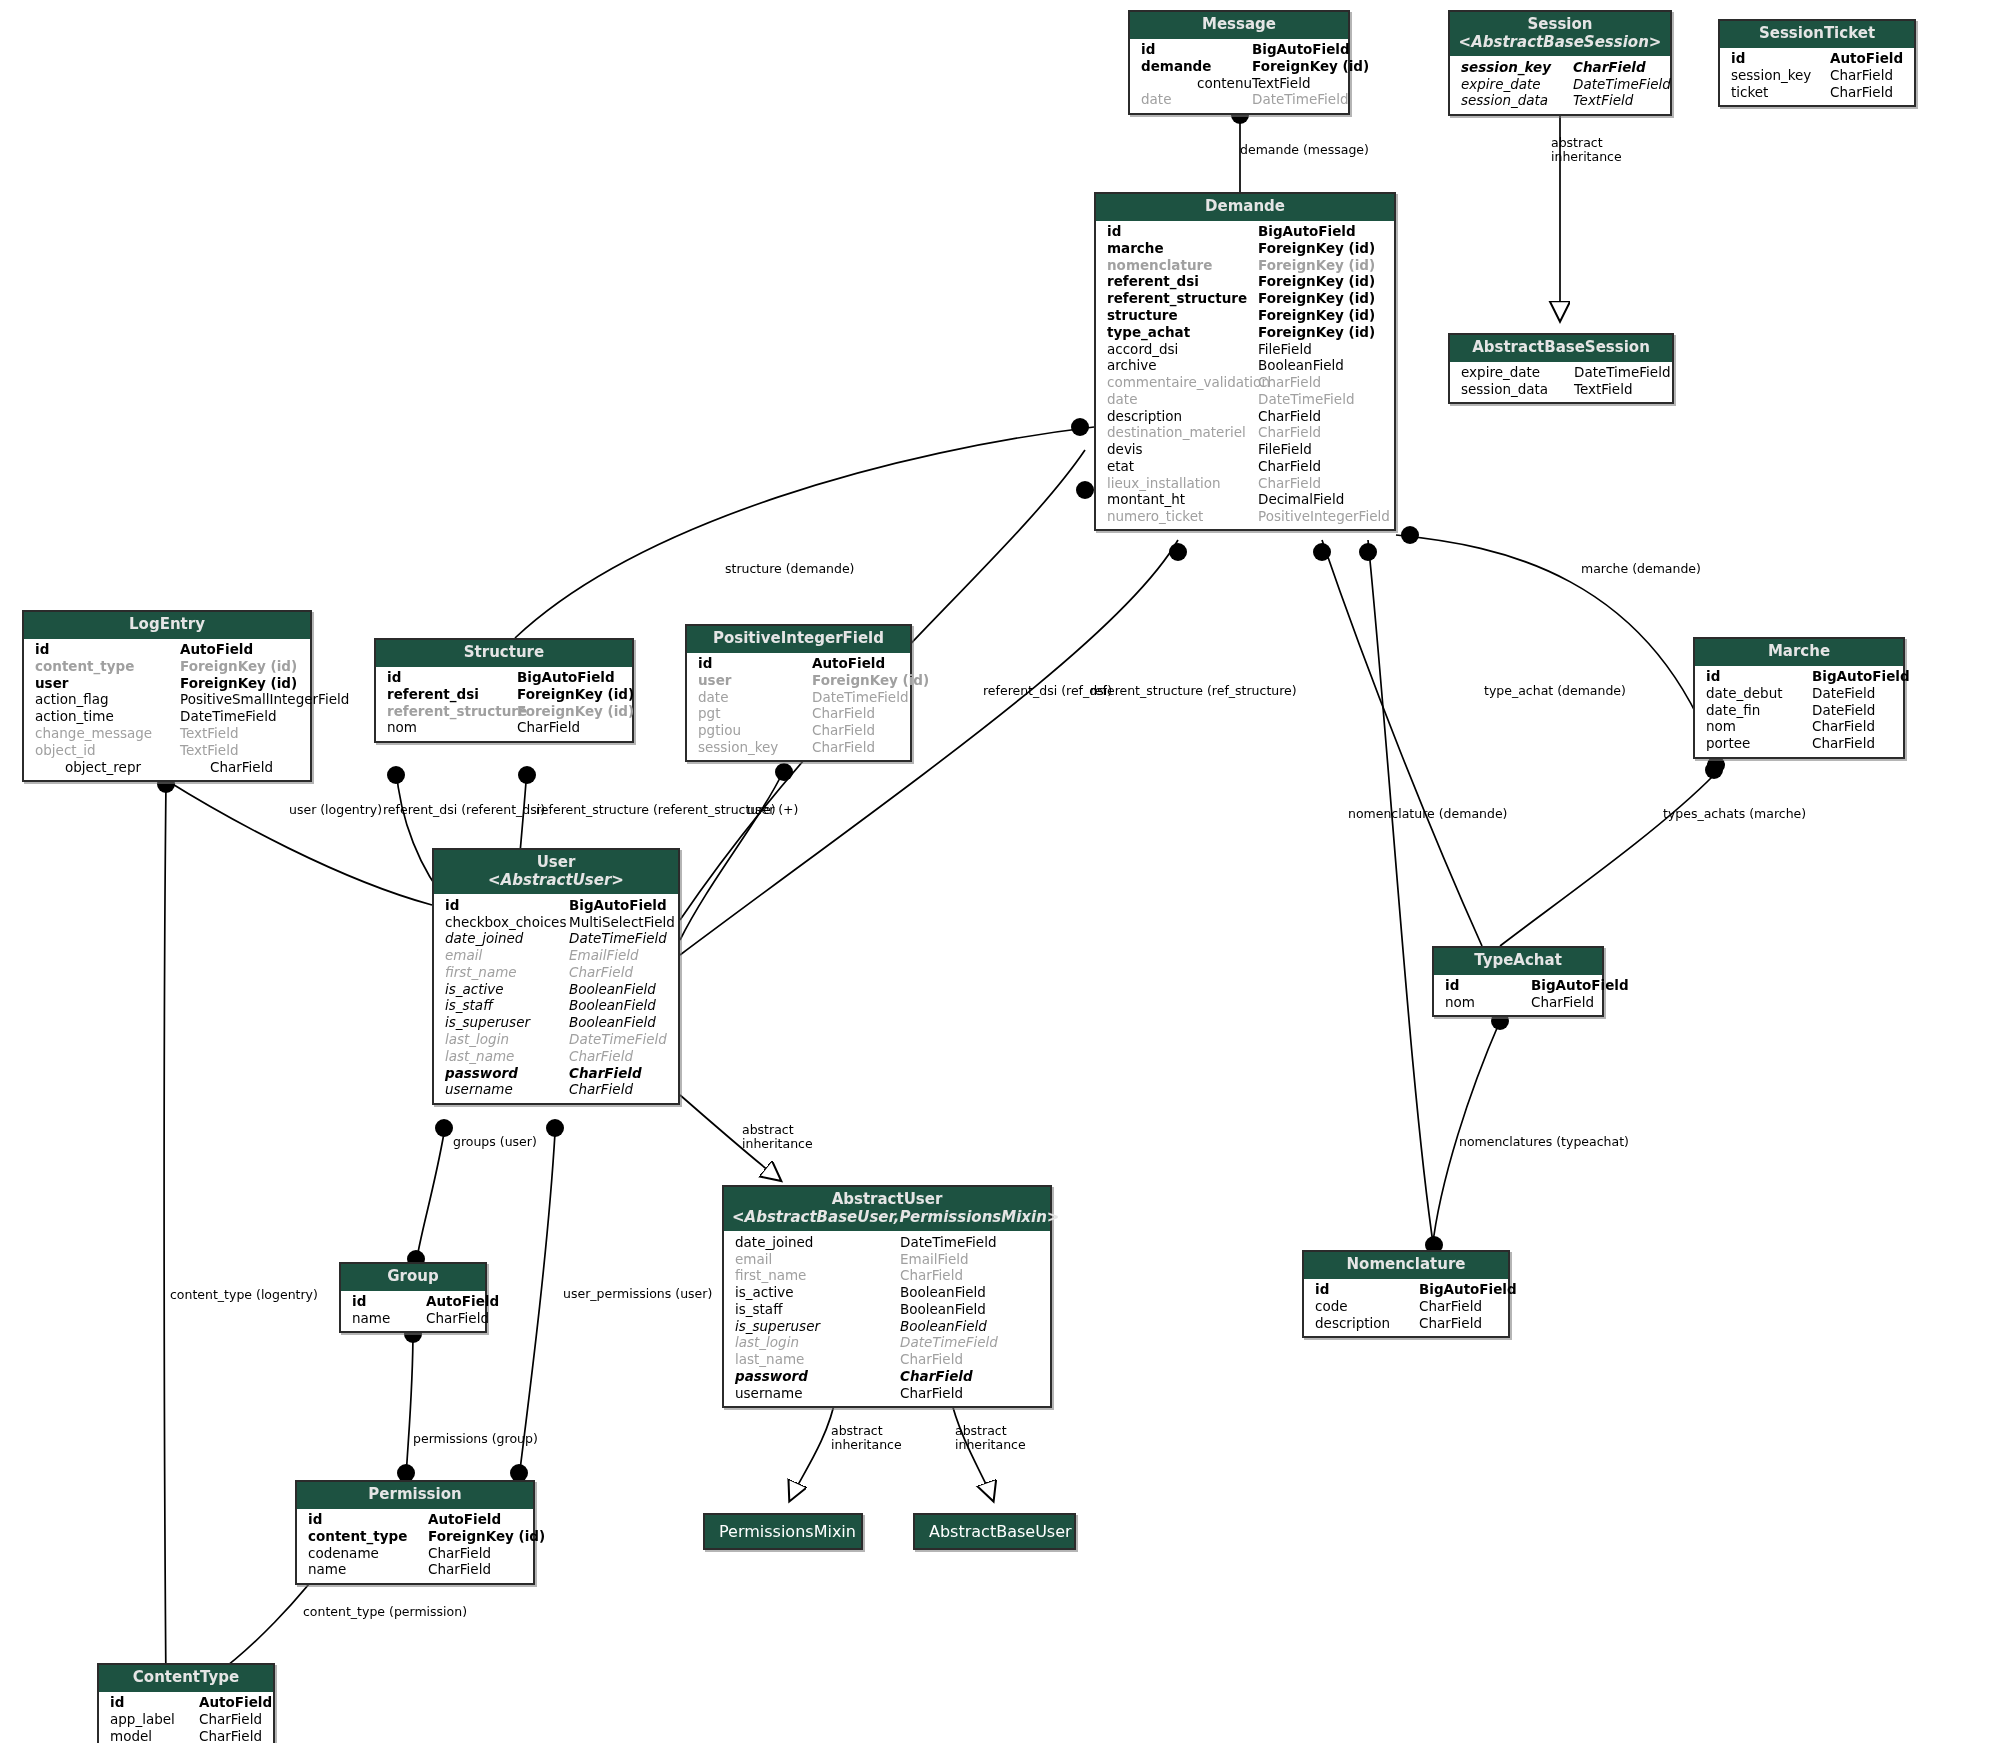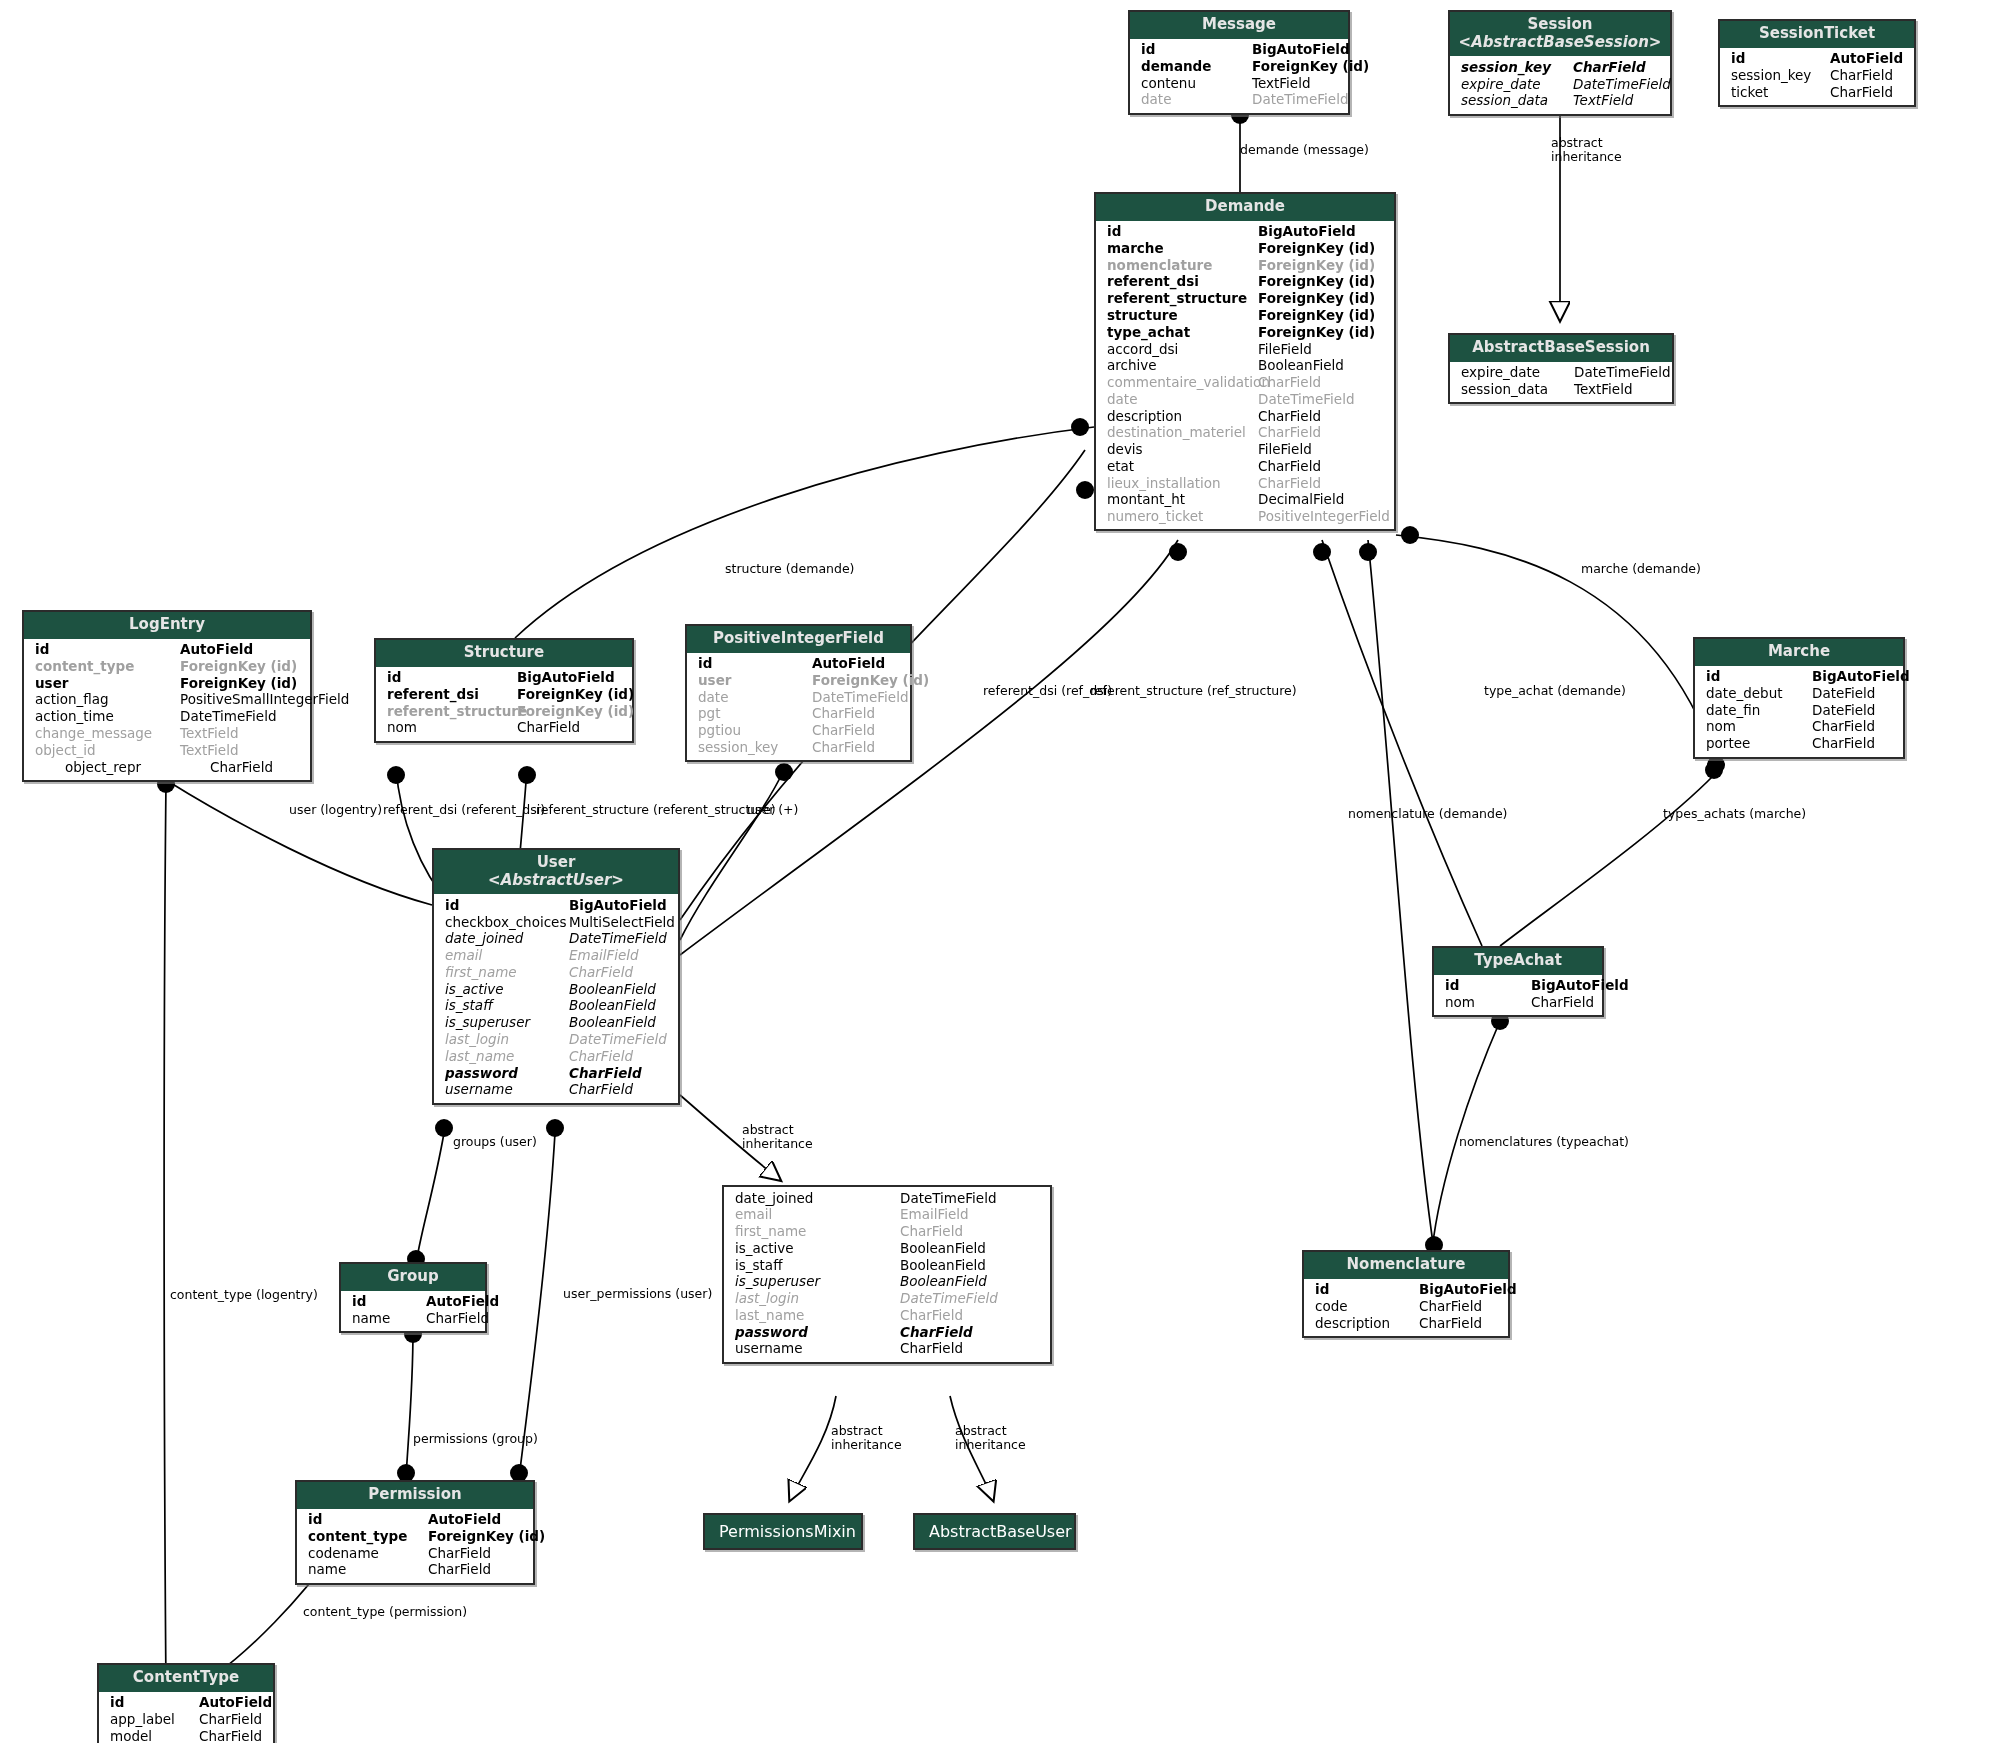--- a/index.html
+++ b/index.html
@@ -121,21 +121,21 @@
       <div class="rows">
         <div class="row b">
           <span class="f" style="width: 111px;">id</span>
           <span class="t">BigAutoField</span>
         </div>
         <div class="row b">
           <span class="f" style="width: 111px;">demande</span>
           <span class="t">ForeignKey (id)</span>
         </div>
         <div class="row n">
-          <span class="f" style="width: 111px;">contenu</span>
+          <span class="f" style="width: 111px; text-align: right;">contenu</span>
           <span class="t">TextField</span>
         </div>
         <div class="row g">
           <span class="f" style="width: 111px;">date</span>
           <span class="t">DateTimeField</span>
         </div>
       </div>
     </div>
     <div class="node" style="left: 1448px; top: 10px; width: 224px;">
       <div class="hdr"><span>Session</span><span class="stereo">&lt;AbstractBaseSession&gt;</span></div>
@@ -433,20 +433,21 @@
           <span class="f" style="width: 86px;">id</span>
           <span class="t">BigAutoField</span>
         </div>
         <div class="row n">
           <span class="f" style="width: 86px;">nom</span>
           <span class="t">CharField</span>
         </div>
       </div>
     </div>
     <div class="node" style="left: 722px; top: 1185px; width: 330px;">
+      <div class="hdr"><span>AbstractUser</span><span class="stereo">&lt;AbstractBaseUser,PermissionsMixin&gt;</span></div>
       <div class="rows">
         <div class="row n">
           <span class="f" style="width: 165px;">date_joined</span>
           <span class="t">DateTimeField</span>
         </div>
         <div class="row g">
           <span class="f" style="width: 165px;">email</span>
           <span class="t">EmailField</span>
         </div>
         <div class="row g">

